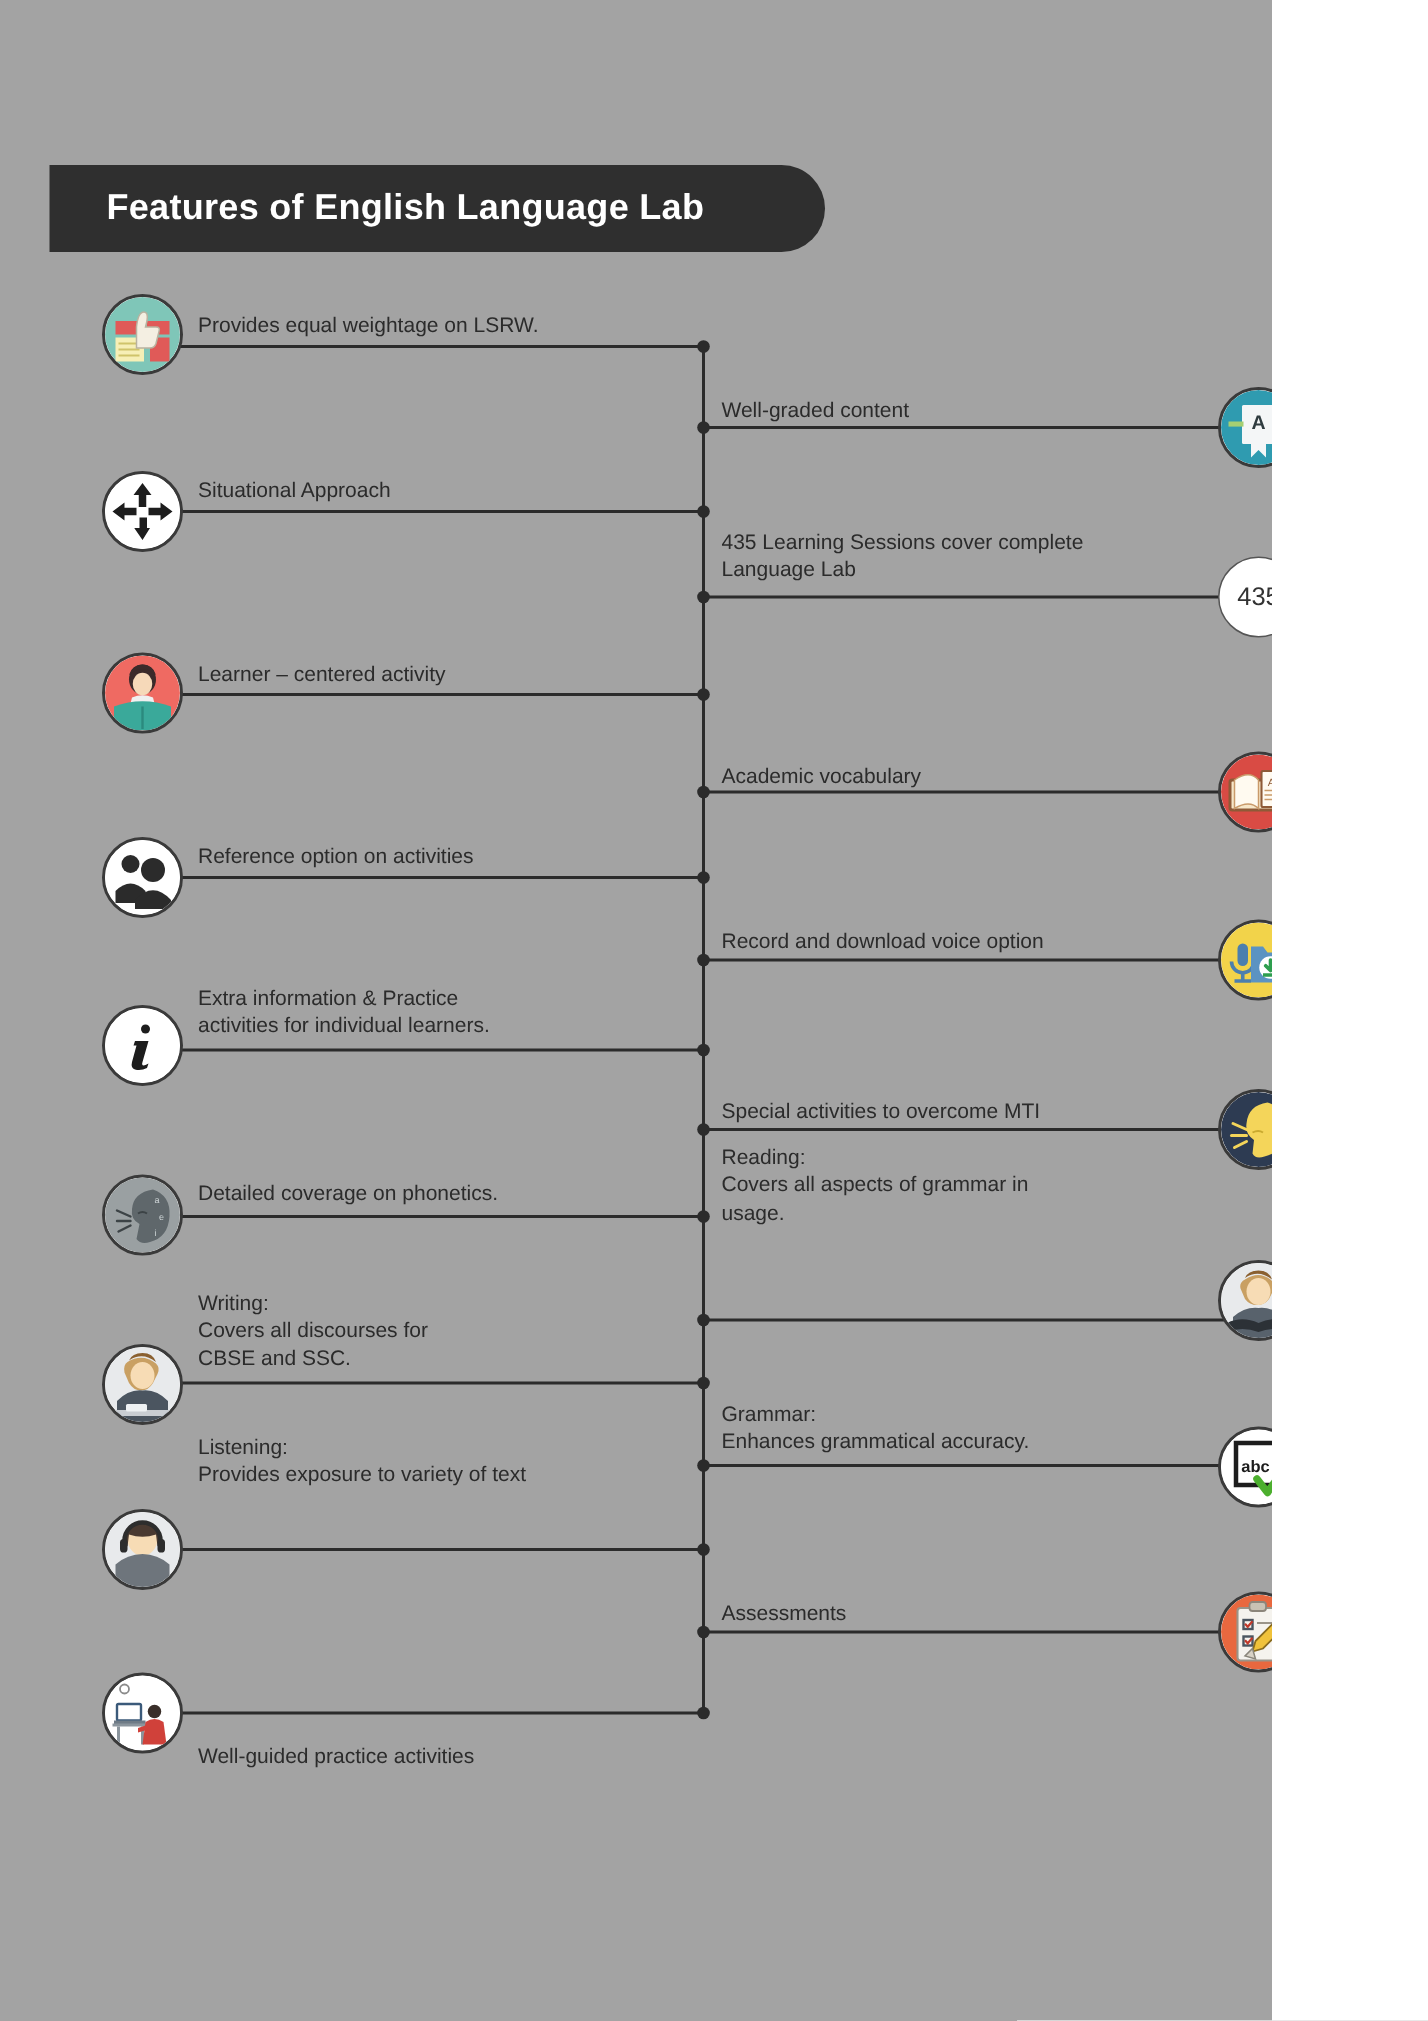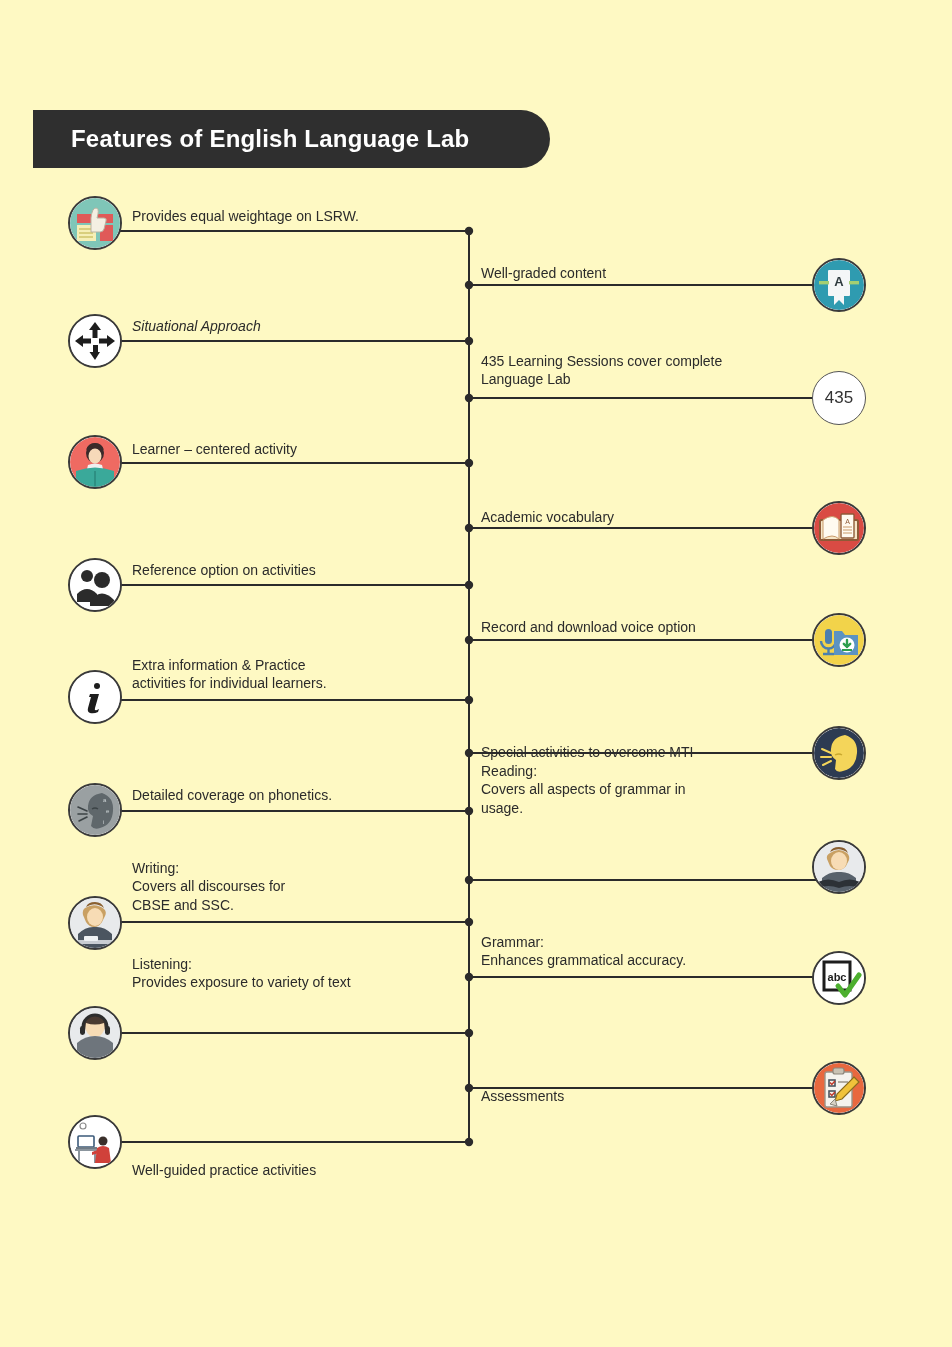--- a/index.html
+++ b/index.html
@@ -6,23 +6,23 @@
 
   html, body {
     width: 952px;
     height: 1347px;
     background: #ffffff;
     font-family: "Liberation Sans", sans-serif;
   }
 
   #page {
     position: relative;
-    width: 952px;
+    width: 848px;
     height: 1347px;
-    background: #fef9c3;
+    background: #a3a3a3;
     overflow: hidden;
   }
 
   
   #title-banner {
     position: absolute;
     left: 33px;
     top: 110px;
     width: 517px;
     height: 58px;
@@ -169,21 +169,21 @@
       <div class="label left" style="left: 132px; top: 207px; width: 333px;">Provides equal weightage on LSRW.</div>
       <div class="bubble" style="left: 68px; top: 314px;">
         <svg width="50" height="50" viewBox="0 0 50 50">
       <circle cx="25" cy="25" r="25" fill="#ffffff"></circle>
       <path d="M25 6 l6 8 h-3.5 v8 h-5 v-8 H19 z" fill="#1d1d1d"></path>
       <path d="M25 44 l-5.5-8 h3.5 v-7 h5 v7 H30 z" fill="#1d1d1d"></path>
       <path d="M5 25 l8-6 v3.5 h8 v5 h-8 V31 z" fill="#1d1d1d"></path>
       <path d="M45 25 l-8-6 v3.5 h-8 v5 h8 V31 z" fill="#1d1d1d"></path>
         </svg>
       </div>
-      <div class="label left" style="left: 132px; top: 317px; width: 333px; font-style: italic;">Situational Approach</div>
+      <div class="label left" style="left: 132px; top: 317px; width: 333px;">Situational Approach</div>
       <div class="bubble" style="left: 68px; top: 435px;">
         <svg width="50" height="50" viewBox="0 0 50 50">
       <circle cx="25" cy="25" r="25" fill="#ef6a62"></circle>
       <ellipse cx="25" cy="16" rx="9" ry="10" fill="#3b2a2a"></ellipse>
       <ellipse cx="25" cy="19" rx="6.5" ry="7.5" fill="#f6d9b9"></ellipse>
       <path d="M16 13 q9-8 18 0 q-2-7-9-7 q-7 0-9 7z" fill="#3b2a2a"></path>
       <path d="M18 28 q7-3 14 0 l3 12 h-20 z" fill="#f0f0f0"></path>
       <path d="M6 34 q19-7 38 0 l0 16 h-38 z" fill="#3aa99a"></path>
       <path d="M25 34 v15" stroke="#2b8a7e" stroke-width="1.6"></path>
         </svg>
@@ -319,21 +319,21 @@
       <circle cx="25" cy="25" r="25" fill="#2d3b52"></circle>
       <path d="M31 7 q13 4 12 18 q-1 15-14 18 q-6 2-8-2 l1-9 q-6-4-5-11 q1-12 14-14z" fill="#f4d55a"></path>
       <path d="M21 27 q4-2 7 0" stroke="#c9a92f" stroke-width="1.3" fill="none"></path>
       <g stroke="#f4d55a" stroke-width="2" stroke-linecap="round">
         <line x1="17" y1="25" x2="8" y2="21"></line>
         <line x1="17" y1="29" x2="7" y2="29"></line>
         <line x1="17" y1="33" x2="9" y2="37"></line>
       </g>
         </svg>
       </div>
-      <div class="label right" style="left: 481px; top: 731px; width: 321px; margin-top: 12px;">Special activities to overcome MTI</div>
+      <div class="label right" style="left: 481px; top: 731px; width: 321px;">Special activities to overcome MTI</div>
       <div class="bubble" style="left: 812px; top: 840px;">
         <svg width="50" height="50" viewBox="0 0 50 50">
       <circle cx="25" cy="25" r="25" fill="#e8eaec"></circle>
       <path d="M16 11 q9-6 17 0 q3 3 2 7 l-3 6 q-3 4-8 4 q-5 0-8-4 l-3-7 q-1-4 3-6z" fill="#c9a063"></path>
       <ellipse cx="25" cy="19" rx="8" ry="9" fill="#f7dcb5"></ellipse>
       <path d="M16 10 q9-6 18 1 q-2-6-9-6 q-7 0-9 5z" fill="#8a6030"></path>
       <path d="M8 36 q8-7 17-6 q9-1 17 6 v14 h-34z" fill="#58626c"></path>
       <path d="M4 40 q10-5 21 0 q11-5 21 0 l0 6 q-10-4-21 0 q-11-4-21 0z" fill="#2c3136"></path>
         </svg>
       </div>
@@ -362,17 +362,17 @@
       <path d="M16 19.5 l1.8 2 3.2-3.6" stroke="#c0392b" stroke-width="1.5" fill="none"></path>
       <path d="M16 30.5 l1.8 2 3.2-3.6" stroke="#c0392b" stroke-width="1.5" fill="none"></path>
       <g stroke="#9a9489" stroke-width="1.3">
         <line x1="24" y1="19" x2="34" y2="19"></line>
             <line x1="24" y1="30" x2="34" y2="30"></line>
       </g>
       <path d="M40 14 l5 5 -17 17 -7 2 2-7z" fill="#f0c23a" stroke="#8a6c1e" stroke-width="1.2"></path>
       <path d="M21 36 l2 7 -7-2z" fill="#d8d2c6" stroke="#8a867b" stroke-width="1"></path>
         </svg>
       </div>
-      <div class="label right" style="left: 481px; top: 1066px; width: 321px; margin-top: 21px;">Assessments</div>
+      <div class="label right" style="left: 481px; top: 1066px; width: 321px;">Assessments</div>
     </div>
 
 
 </div>
 
 </body></html>

